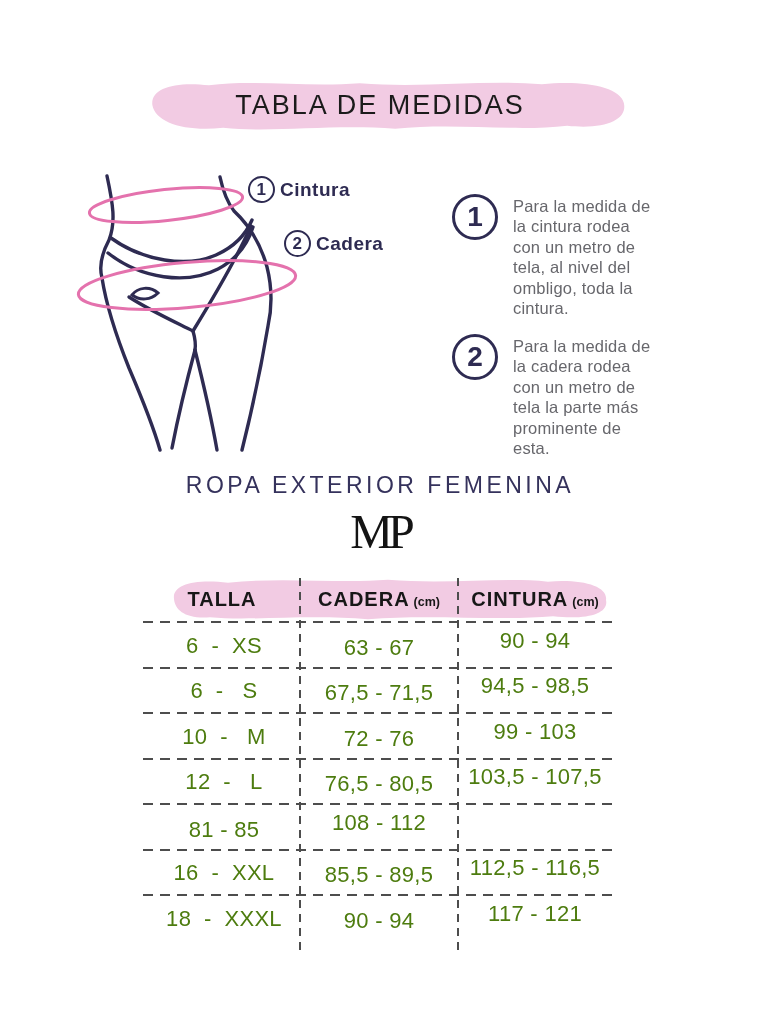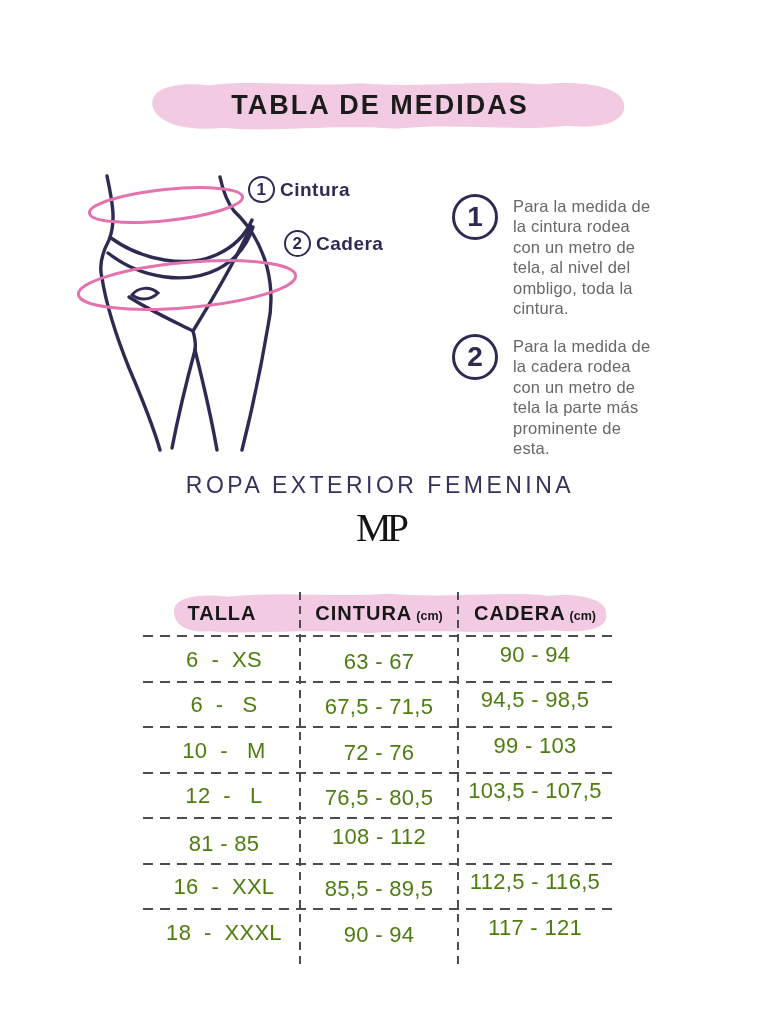--- a/index.html
+++ b/index.html
@@ -4,21 +4,21 @@
 <style>
   html,body{margin:0;padding:0;background:#ffffff;}
   .page{position:relative;width:760px;height:1020px;background:#fff;overflow:hidden;
         font-family:"Liberation Sans", sans-serif;}
 
   
   .banner{position:absolute;left:122px;top:76px;width:516px;height:58px;}
   .banner svg{position:absolute;inset:0;width:100%;height:100%;}
   .blob-fill{fill:var(--blob-pink,#f2cbe3);}
   .banner h1{position:relative;margin:0;height:58px;line-height:58px;text-align:center;
-             font-size:27px;font-weight:bold;letter-spacing:2px;color:#1b1b1b;}
+             font-size:27px;font-weight:normal;letter-spacing:2px;color:#1b1b1b;}
 
   
   .figure{position:absolute;left:55px;top:148px;width:290px;height:330px;}
   .body-lines{stroke:var(--line-navy,#2e2b52);fill:none;stroke-width:3.4;stroke-linecap:round;}
   .rings{stroke:var(--measure-pink,#e472ad);fill:none;stroke-width:3;}
 
   .fig-label{position:absolute;display:flex;align-items:center;gap:5px;
              color:var(--line-navy,#2e2b52);font-weight:bold;font-size:19px;letter-spacing:.5px;}
   .badge{display:inline-flex;align-items:center;justify-content:center;border-radius:50%;
          color:var(--line-navy,#2e2b52);border:2.5px solid var(--line-navy,#2e2b52);
@@ -28,25 +28,25 @@
 
   
   .instruction{position:absolute;left:452px;display:flex;gap:11px;width:252px;}
   .instruction-text{margin:2px 0 0 4px;width:195px;font-size:16.5px;line-height:1.24;
                     letter-spacing:.2px;color:var(--text-gray,#67676c);white-space:pre-line;}
 
   
   .section-title{position:absolute;top:472px;left:0;width:100%;margin:0;text-align:center;
                  font-size:23px;font-weight:normal;letter-spacing:3.5px;color:#35325c;}
   .brand{position:absolute;top:504px;left:0;width:100%;text-align:center;
-         font-family:"Liberation Serif", serif;font-size:40px;letter-spacing:-5px;
+         font-family:"Liberation Serif", serif;font-size:48px;letter-spacing:-5px;
          color:#141414;font-weight:normal;}
 
   
-  .size-table{position:absolute;left:148px;top:589px;width:464px;}
+  .size-table{position:absolute;left:148px;top:575px;width:464px;}
   .thead{position:relative;display:grid;grid-template-columns:152px 158px 154px;height:48px;
          align-items:center;}
   .thead svg{position:absolute;inset:0;width:100%;height:100%;}
   .th{position:relative;text-align:center;font-weight:bold;font-size:20px;color:#171717;
       letter-spacing:1px;}
   .th .unit{font-size:12.5px;letter-spacing:0;margin-left:4px;}
   .thead::after, .tr:not(:last-child)::after{content:"";position:absolute;left:-5px;right:-5px;
       bottom:0;height:2px;
       background:repeating-linear-gradient(90deg,var(--dash-gray,#4d4d4d) 0 10px,transparent 10px 17px);}
   .tbody{position:relative;}
@@ -119,22 +119,22 @@
 
   <h2 class="section-title">ROPA EXTERIOR FEMENINA</h2>
   <div class="brand">MP</div>
 
   <div class="size-table">
     <div class="thead">
       <svg viewBox="0 0 464 50" preserveAspectRatio="none">
         <path class="blob-fill" d="M 26,25 C 24,10 46,4 80,8 C 135,2 190,9 240,5 C 300,10 355,2 400,7 C 435,4 460,12 458,26 C 461,40 440,47 405,43 C 350,48 285,41 220,46 C 160,41 100,48 62,44 C 38,46 27,37 26,25 Z"></path>
       </svg>
       <div class="th"><span>TALLA</span><span class="unit"></span></div>
+      <div class="th"><span>CADERA</span><span class="unit">(cm)</span></div>
       <div class="th"><span>CINTURA</span><span class="unit">(cm)</span></div>
-      <div class="th"><span>CADERA</span><span class="unit">(cm)</span></div>
     </div>
     <div class="tbody">
       <div class="tr">
         <div class="td talla">6  -  XS</div>
         <div class="td cintura">63 - 67</div>
         <div class="td cadera">90 - 94</div>
       </div>
       <div class="tr">
         <div class="td talla">6  -   S</div>
         <div class="td cintura">67,5 - 71,5</div>

